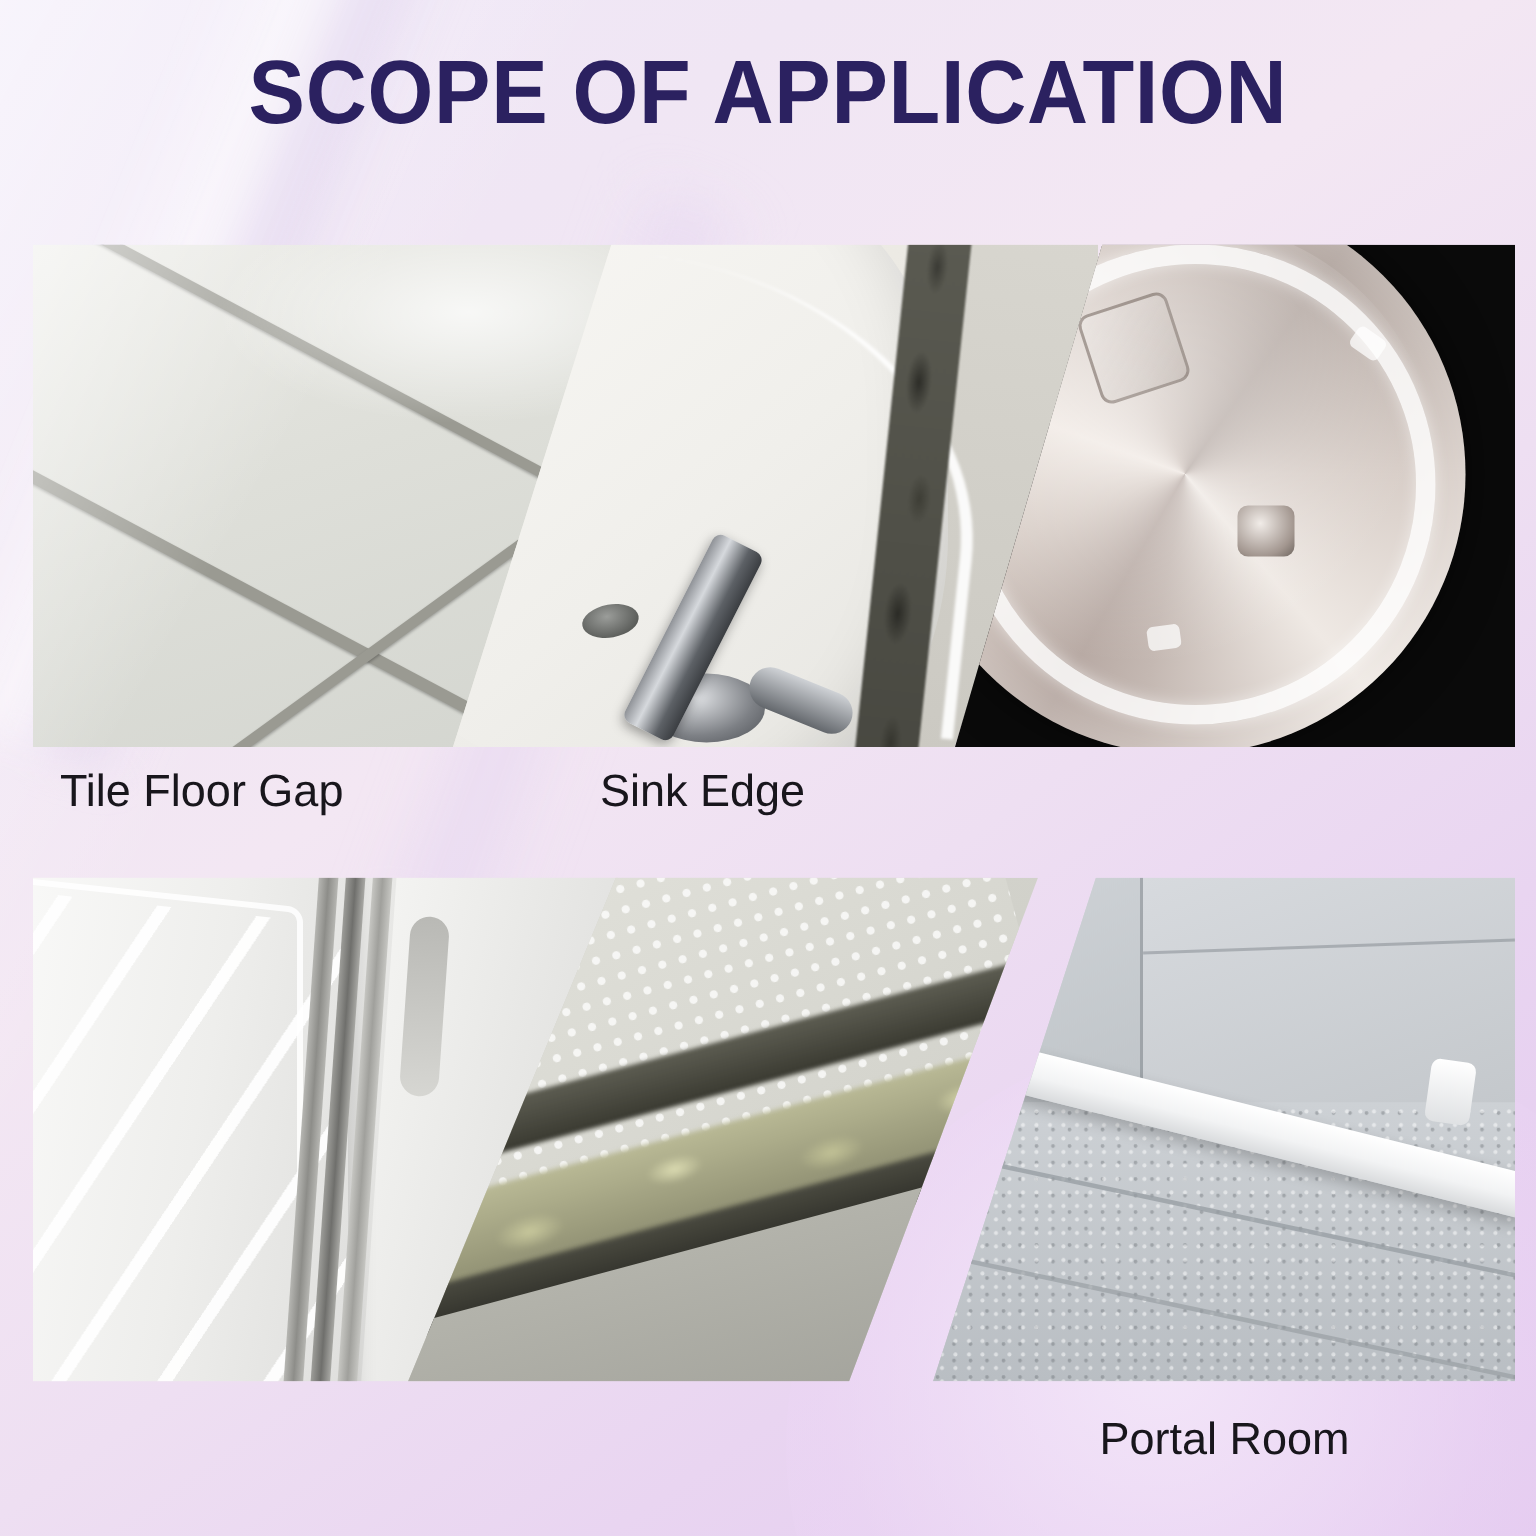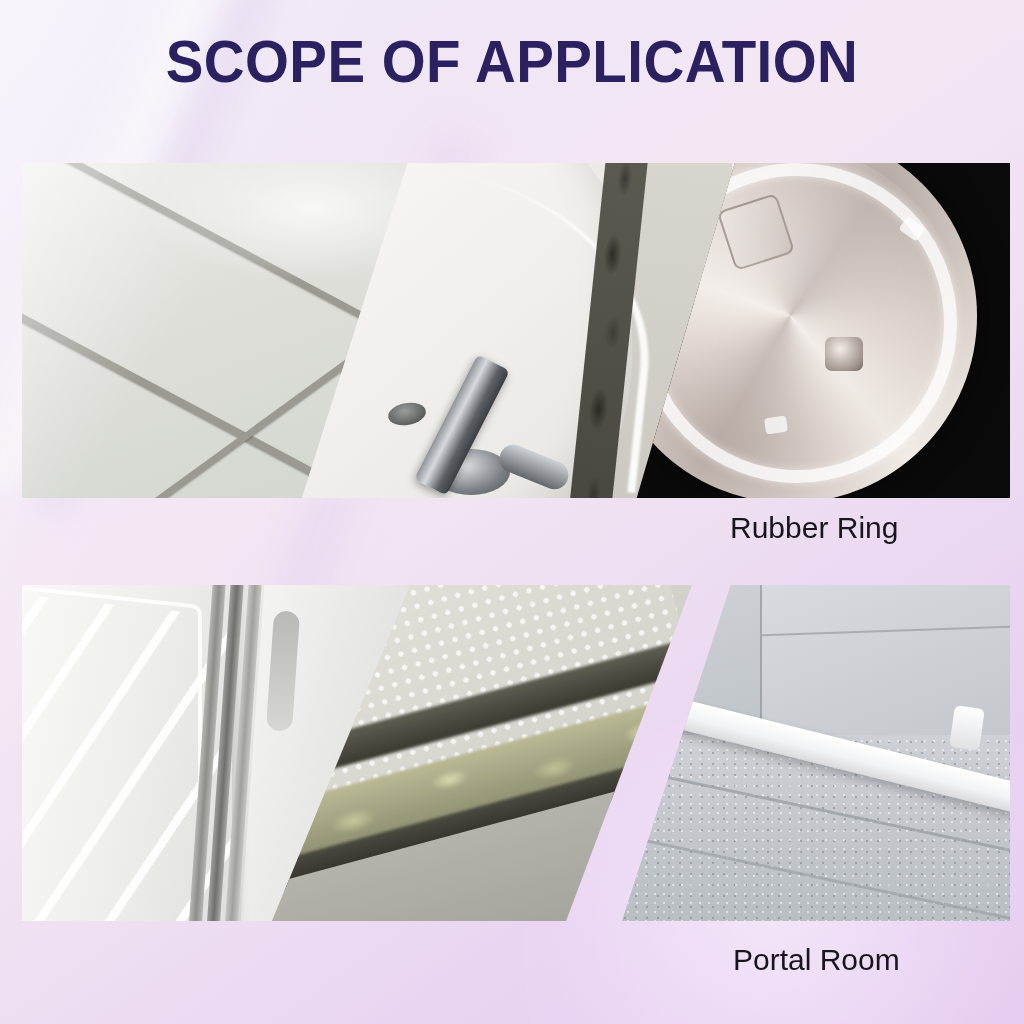--- a/index.html
+++ b/index.html
@@ -434,21 +434,22 @@
           <div class="gasket"></div>
           <div class="tab1"></div>
           <div class="tab2"></div>
           <div class="tab3"></div>
         </div>
       </div>
     </div>
   </div>
 
   <div class="labels" id="labels1">
-    <div class="label" style="left:730px;">Rubber Ring</div>
+    <div class="label" style="left:40px;">Tile Floor Gap</div>
+    <div class="label" style="left:400px;">Sink Edge</div>
   </div>
 
   <div class="row" id="row2">
 
     <div class="panel" style="left:0; width:390px; clip-path:polygon(0 0, 100% 0, 69% 100%, 0 100%);">
       <div class="photo" style="width:390px;">
         <div class="photo-inner ph-fridge">
           <div class="cabinet"></div>
           <div class="slot"></div>
           <div class="door"></div>

